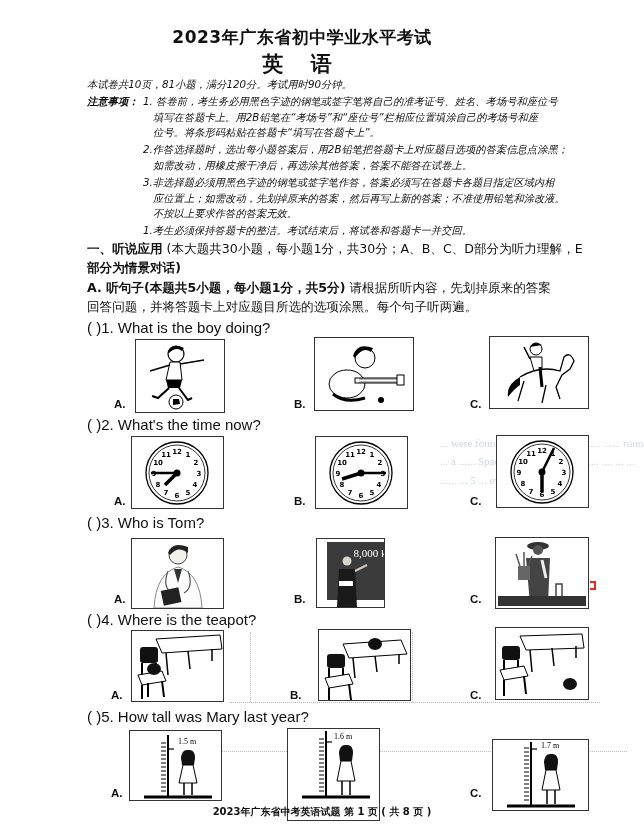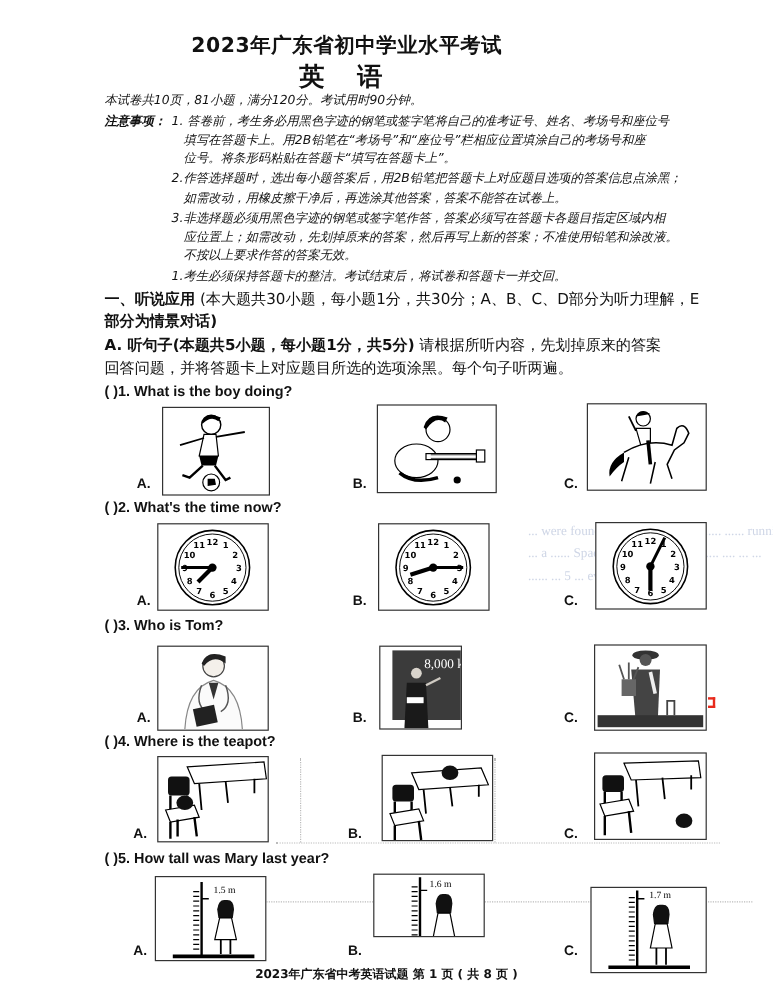--- a/index.html
+++ b/index.html
@@ -1,25 +1,25 @@
 <!DOCTYPE html>
 <html><head>
 <meta charset="utf-8">
 <style>
   html, body { margin:0; padding:0; background:#ffffff; }
   body { width:644px; height:839px; position:relative; overflow:hidden;
          font-family:"DejaVu Sans","Liberation Sans",sans-serif; color:#111; }
   .abs { position:absolute; }
-  .title { left:0; width:578px; text-align:center; font-weight:bold; }
+  .title { left:13px; width:578px; text-align:center; font-weight:bold; }
   #t1 { top:26px; font-size:17px; letter-spacing:0.5px; }
   #t2 { top:50px; font-size:21px; letter-spacing:10px; }
   .small { font-size:10.3px; line-height:15.5px; white-space:nowrap;font-style:italic; }
   .bold { font-weight:bold; }
   .sec { font-size:12.6px; line-height:18.5px; white-space:nowrap; }
-  .q { font-family:"Liberation Sans",sans-serif; font-size:12px; white-space:nowrap;font-weight:bold; }
+  .q { font-family:"Liberation Sans",sans-serif; font-size:15px; white-space:nowrap; }
   .box { border:1.4px solid #333; background:#fff; box-sizing:border-box; overflow:hidden; }
   .lbl { font-family:"Liberation Sans",sans-serif; font-weight:bold; font-size:11.5px; }
   .footer { left:0; width:644px; text-align:center; top:805px; font-size:10px; font-weight:bold; }
   .ghost { color:#cfd6e6; font-family:"Liberation Serif",serif; font-size:11px; white-space:nowrap; }
   .dots { border-top:1px dotted #bbb; height:0; }
   .vdots { border-left:1px dotted #bbb; width:0; }
   svg { display:block; }
 </style>
 </head>
 <body>
@@ -282,21 +282,21 @@
     <line x1="38" y1="18" x2="44" y2="18" stroke="#000" stroke-width="1.2"></line>
     <text x="48" y="13" font-family="Liberation Serif" font-size="8">1.5 m</text>
     <line x1="14" y1="66" x2="82" y2="66" stroke="#000" stroke-width="3"></line>
     <circle cx="58" cy="27" r="6" fill="#fff" stroke="#000"></circle>
     <path d="M51 27 Q52 18 58 19 Q65 18 65 27 L64 34 L52 34 Z" fill="#111"></path>
     <path d="M53 34 L63 34 L67 52 L49 52 Z" fill="#fff" stroke="#000"></path>
     <path d="M54 52 L54 64 M62 52 L62 64" stroke="#000" stroke-width="1.5"></path>
   </svg>
 </div>
 <div class="abs lbl" style="left:290px;top:787px;">B.</div>
-<div class="abs box" style="left:311px;top:728px;width:93px;height:53px;">
+<div class="abs box" style="left:287px;top:728px;width:93px;height:93px;">
   <svg width="91" height="71" viewBox="0 0 91 71">
     <line x1="38" y1="2" x2="38" y2="68" stroke="#000" stroke-width="2"></line>
     <g stroke="#000" stroke-width="1">
       <line x1="31" y1="10" x2="36" y2="10"></line>
         <line x1="31" y1="14" x2="36" y2="14"></line>
         <line x1="31" y1="18" x2="36" y2="18"></line>
         <line x1="31" y1="22" x2="36" y2="22"></line>
         <line x1="31" y1="26" x2="36" y2="26"></line>
         <line x1="31" y1="30" x2="36" y2="30"></line>
         <line x1="31" y1="34" x2="36" y2="34"></line>

